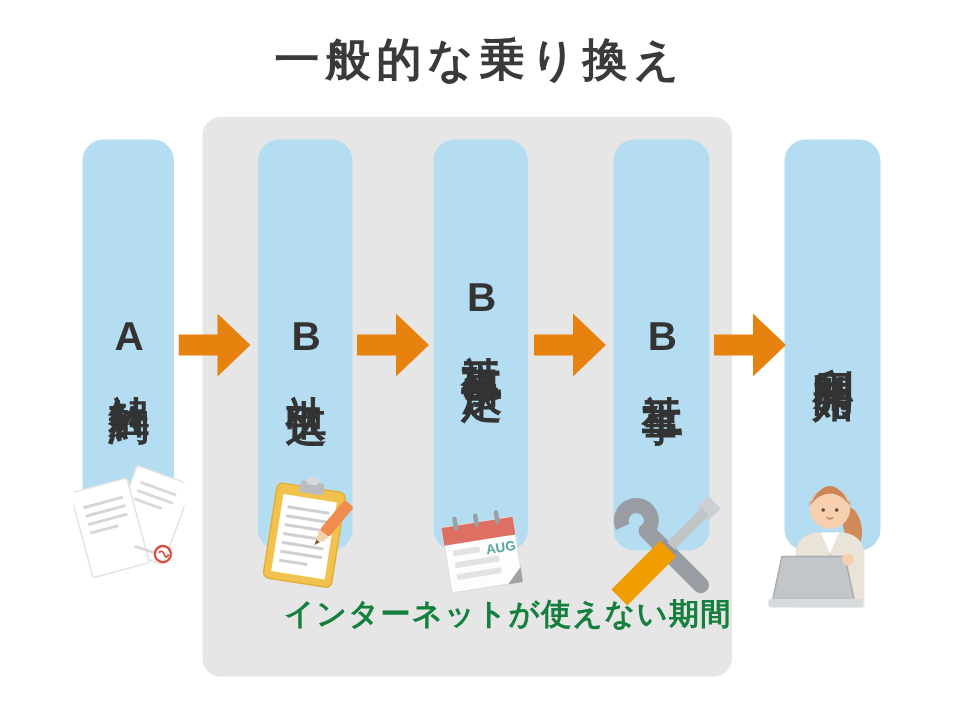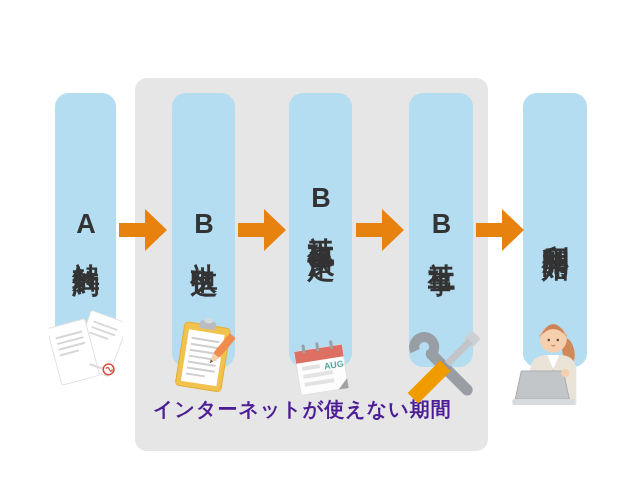--- a/index.html
+++ b/index.html
@@ -15,24 +15,24 @@
     text-align: center;
     font-size: 30px; font-weight: 800; letter-spacing: 4px;
     color: #3a3a3a;
   }
 
   .panel {
     position: absolute; left: 135px; top: 78px; width: 353px; height: 373px;
     background: #e6e6e6; border-radius: 12px; z-index: 1;
   }
   .panel-label {
-    position: absolute; left: 18px; right: 0; bottom: 28px;
-    text-align: left;
+    position: absolute; left: 0; right: 0; bottom: 28px;
+    text-align: right;
     font-size: 20px; font-weight: 700; letter-spacing: 1px;
-    color: #4c1d95;
+    color: #15803d;
   }
 
   .step {
     position: absolute; top: 93px; height: 274px; width: 63px;
     background: #b5ddf1; border-radius: 14px; z-index: 2;
     display: flex; align-items: center; justify-content: center;
   }
   .step-1 { left: 55px;  width: 61px; }
   .step-2 { left: 172px; }
   .step-3 { left: 289px; }
@@ -65,20 +65,21 @@
   .arrow-3 { left: 356px; }
   .arrow-4 { left: 476px; }
 
   .cal-month { font-family: "Liberation Sans", sans-serif; font-size: 9px; font-weight: 700; }
 </style>
 </head>
 <body>
 
 <div class="canvas">
 
+  <h1 class="title">一般的な乗り換え</h1>
 
   <div class="panel">
     <div class="panel-label">インターネットが使えない期間</div>
   </div>
 
   <div class="step step-1">
     <span class="step-label">A社解約</span>
     <span class="step-icon icon-documents">
       <svg viewBox="0 0 76 92" xmlns="http://www.w3.org/2000/svg">
         <g transform="rotate(20 50 44)">

